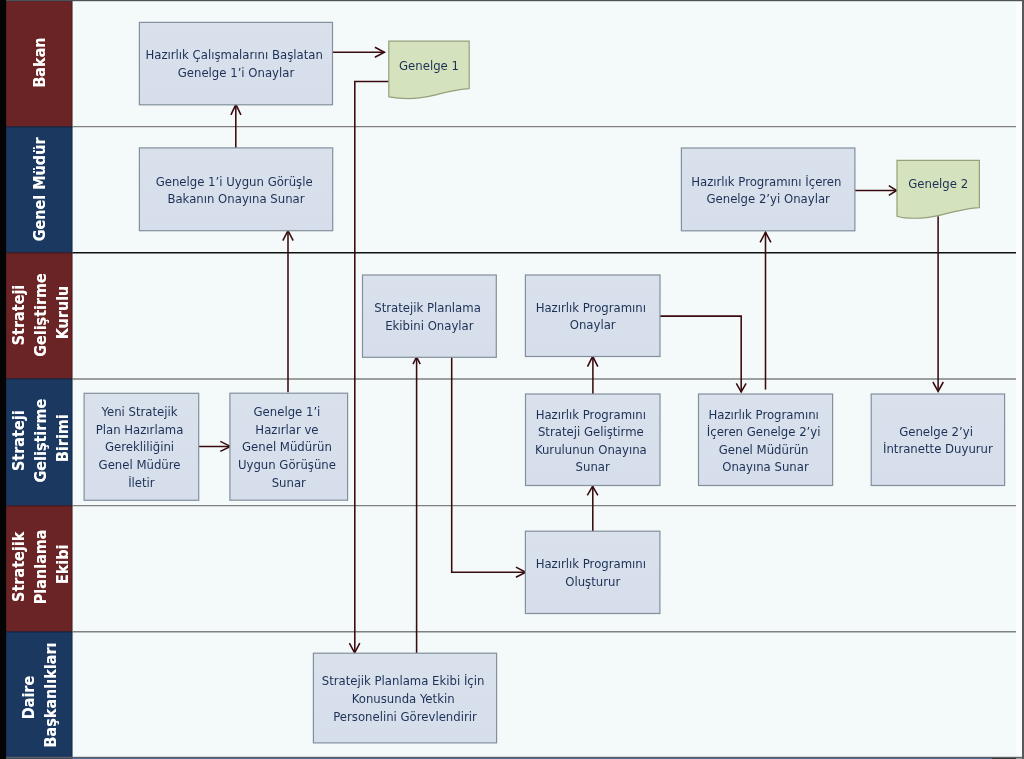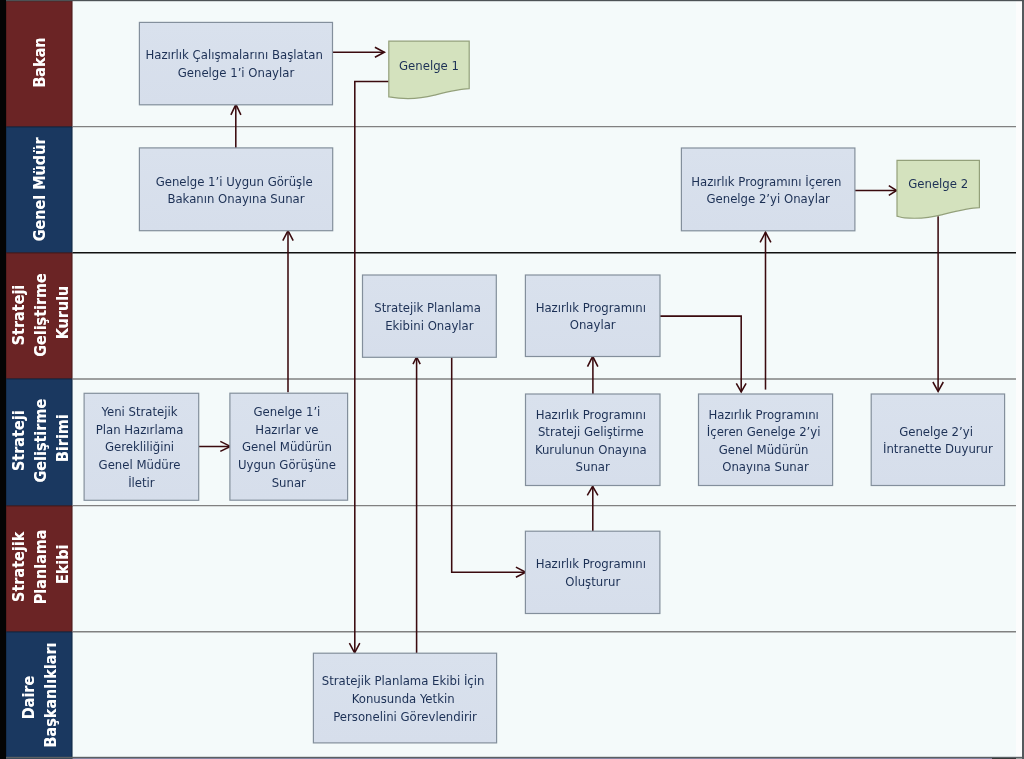--- a/index.html
+++ b/index.html
@@ -1,20 +1,20 @@
 <!DOCTYPE html>
 <html><head>
 <meta charset="utf-8">
 <title>Stratejik Plan Hazırlık Süreci</title>
 <style>
   html,body{margin:0;padding:0;background:#000;}
   body{width:1024px;height:759px;overflow:hidden;
        font-family:"Liberation Sans",sans-serif;
        -webkit-font-smoothing:antialiased;}
-  #root{position:absolute;left:0;top:0;width:944px;height:759px;background:#c4b5fd;padding-left:48px;}
+  #root{position:absolute;left:0;top:0;width:944px;height:759px;background:#3b82f6;padding-left:48px;}
   svg#diagram{position:absolute;left:0;top:0;display:block;}
   .lane-label{font-family:"DejaVu Sans",sans-serif;font-stretch:condensed;font-weight:bold;font-size:16px;fill:#fff;
               paint-order:stroke fill;}
   .box-text{font-family:"DejaVu Sans",sans-serif;font-stretch:condensed;font-size:13px;fill:#1C3055;}
   .pbox{fill:url(#boxGrad);stroke:#838F9C;stroke-width:1.2;}
   .docshape{fill:#D4E2BE;stroke:#93A07A;stroke-width:1.2;}
 </style>
 </head>
 <body>
 

